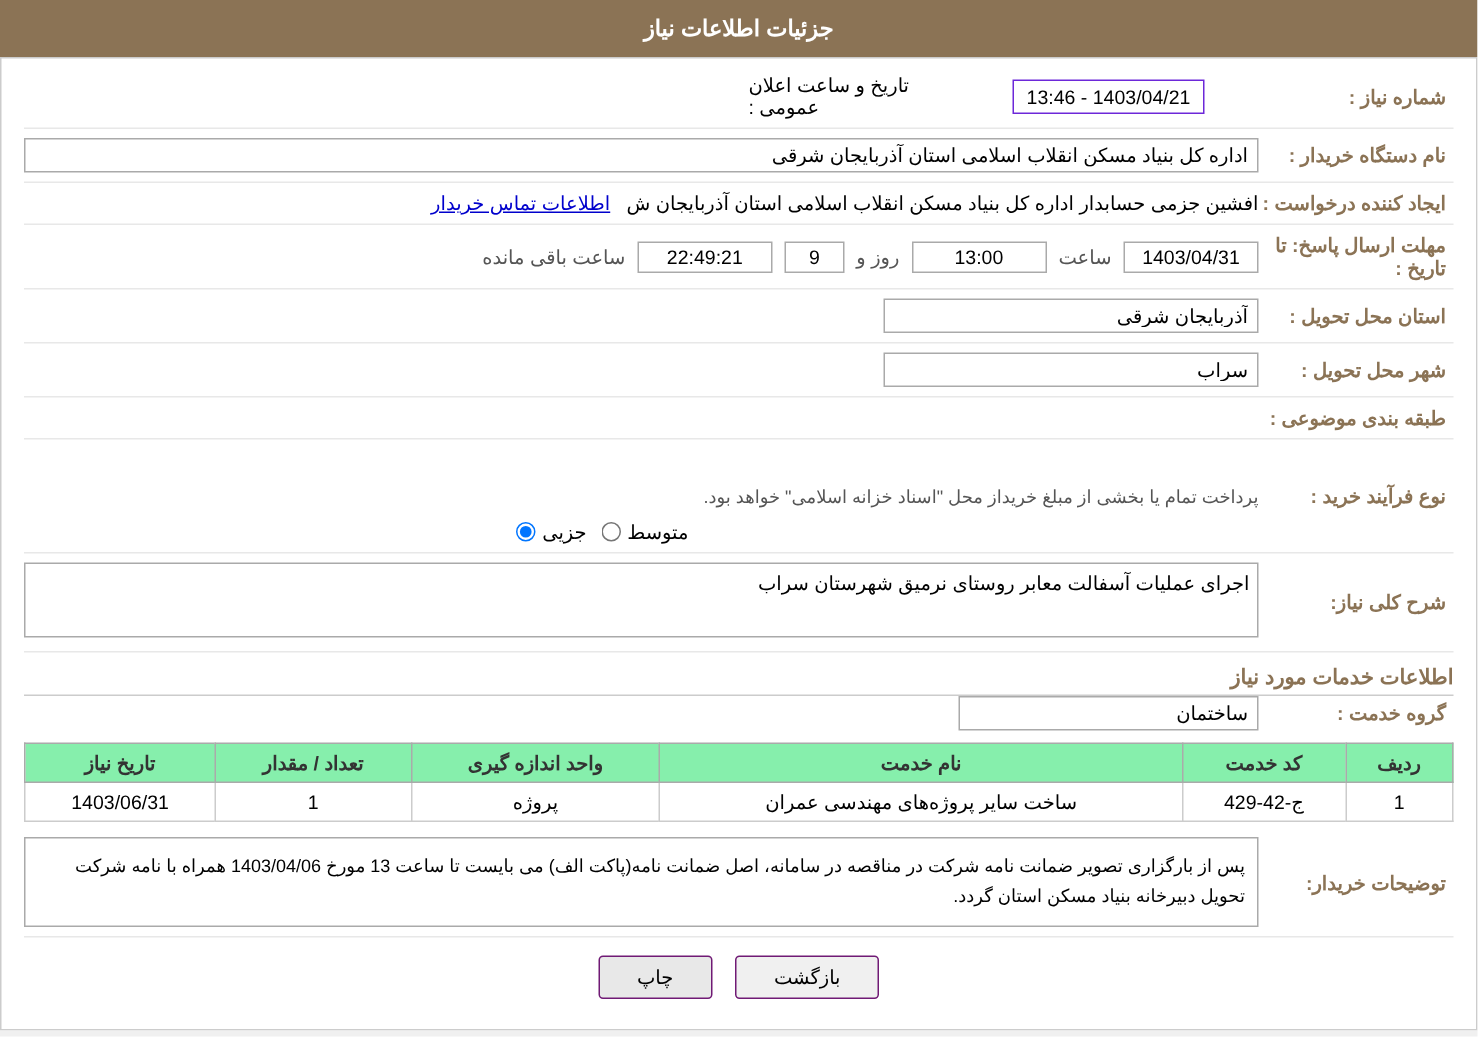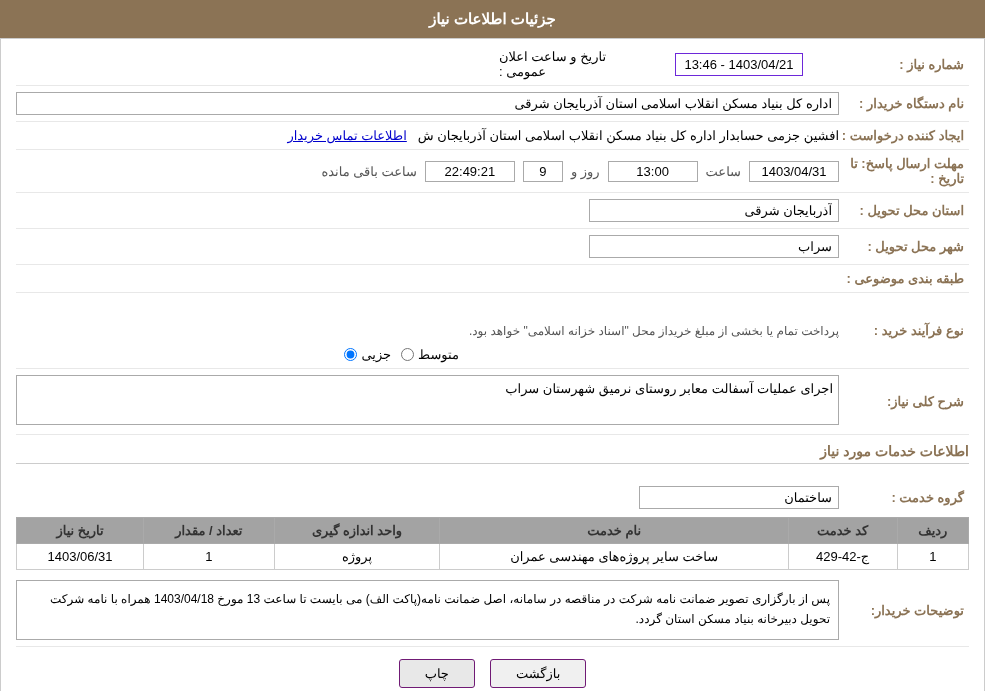--- a/index.html
+++ b/index.html
@@ -67,21 +67,21 @@
       border: 1px solid #6d28d9;
       padding: 3px 8px;
       background: #fff;
       min-width: 170px;
       text-align: right;
     }
     .section-title {
       color: #8B7355;
       font-weight: bold;
       font-size: 14px;
-      margin: 8px 0 22px 0;
+      margin: 8px 0 0 0;
       border-bottom: 1px solid #ccc;
       padding-bottom: 4px;
     }
     .deadline-row {
       display: flex;
       align-items: center;
       gap: 8px;
     }
     .deadline-label {
       color: #555;
@@ -131,21 +131,21 @@
       font-family: Tahoma, Arial, sans-serif;
       font-size: 13px;
       resize: none;
     }
     .services-table {
       width: 100%;
       border-collapse: collapse;
       margin-top: 8px;
     }
     .services-table th {
-      background: #a3a3a3;
+      background: #86efac;
       border: 1px solid #aaa;
       padding: 5px 8px;
       text-align: center;
       font-weight: bold;
       color: #333;
     }
     .services-table td {
       border: 1px solid #ccc;
       padding: 5px 8px;
       text-align: center;
@@ -320,21 +320,21 @@
             <td>پروژه</td>
             <td>1</td>
             <td>1403/06/31</td>
           </tr>
         </tbody>
     </table>
 
     <div class="form-row" style="margin-top:10px;">
       <div class="form-label">توضیحات خریدار:</div>
       <div class="form-value">
-        <div class="notes-box">پس از بارگزاری تصویر ضمانت نامه شرکت در مناقصه در سامانه، اصل ضمانت نامه(پاکت الف) می بایست تا ساعت 13 مورخ 1403/04/18 همراه با نامه شرکت تحویل دبیرخانه بنیاد مسکن استان گردد.</div>
+        <div class="notes-box">پس از بارگزاری تصویر ضمانت نامه شرکت در مناقصه در سامانه، اصل ضمانت نامه(پاکت الف) می بایست تا ساعت 13 مورخ 1403/04/06 همراه با نامه شرکت تحویل دبیرخانه بنیاد مسکن استان گردد.</div>
       </div>
     </div>
 
     <div class="button-row">
       <button class="btn btn-back">بازگشت</button>
       <button class="btn btn-print">چاپ</button>
     </div>
   </div>
 </div>
 

